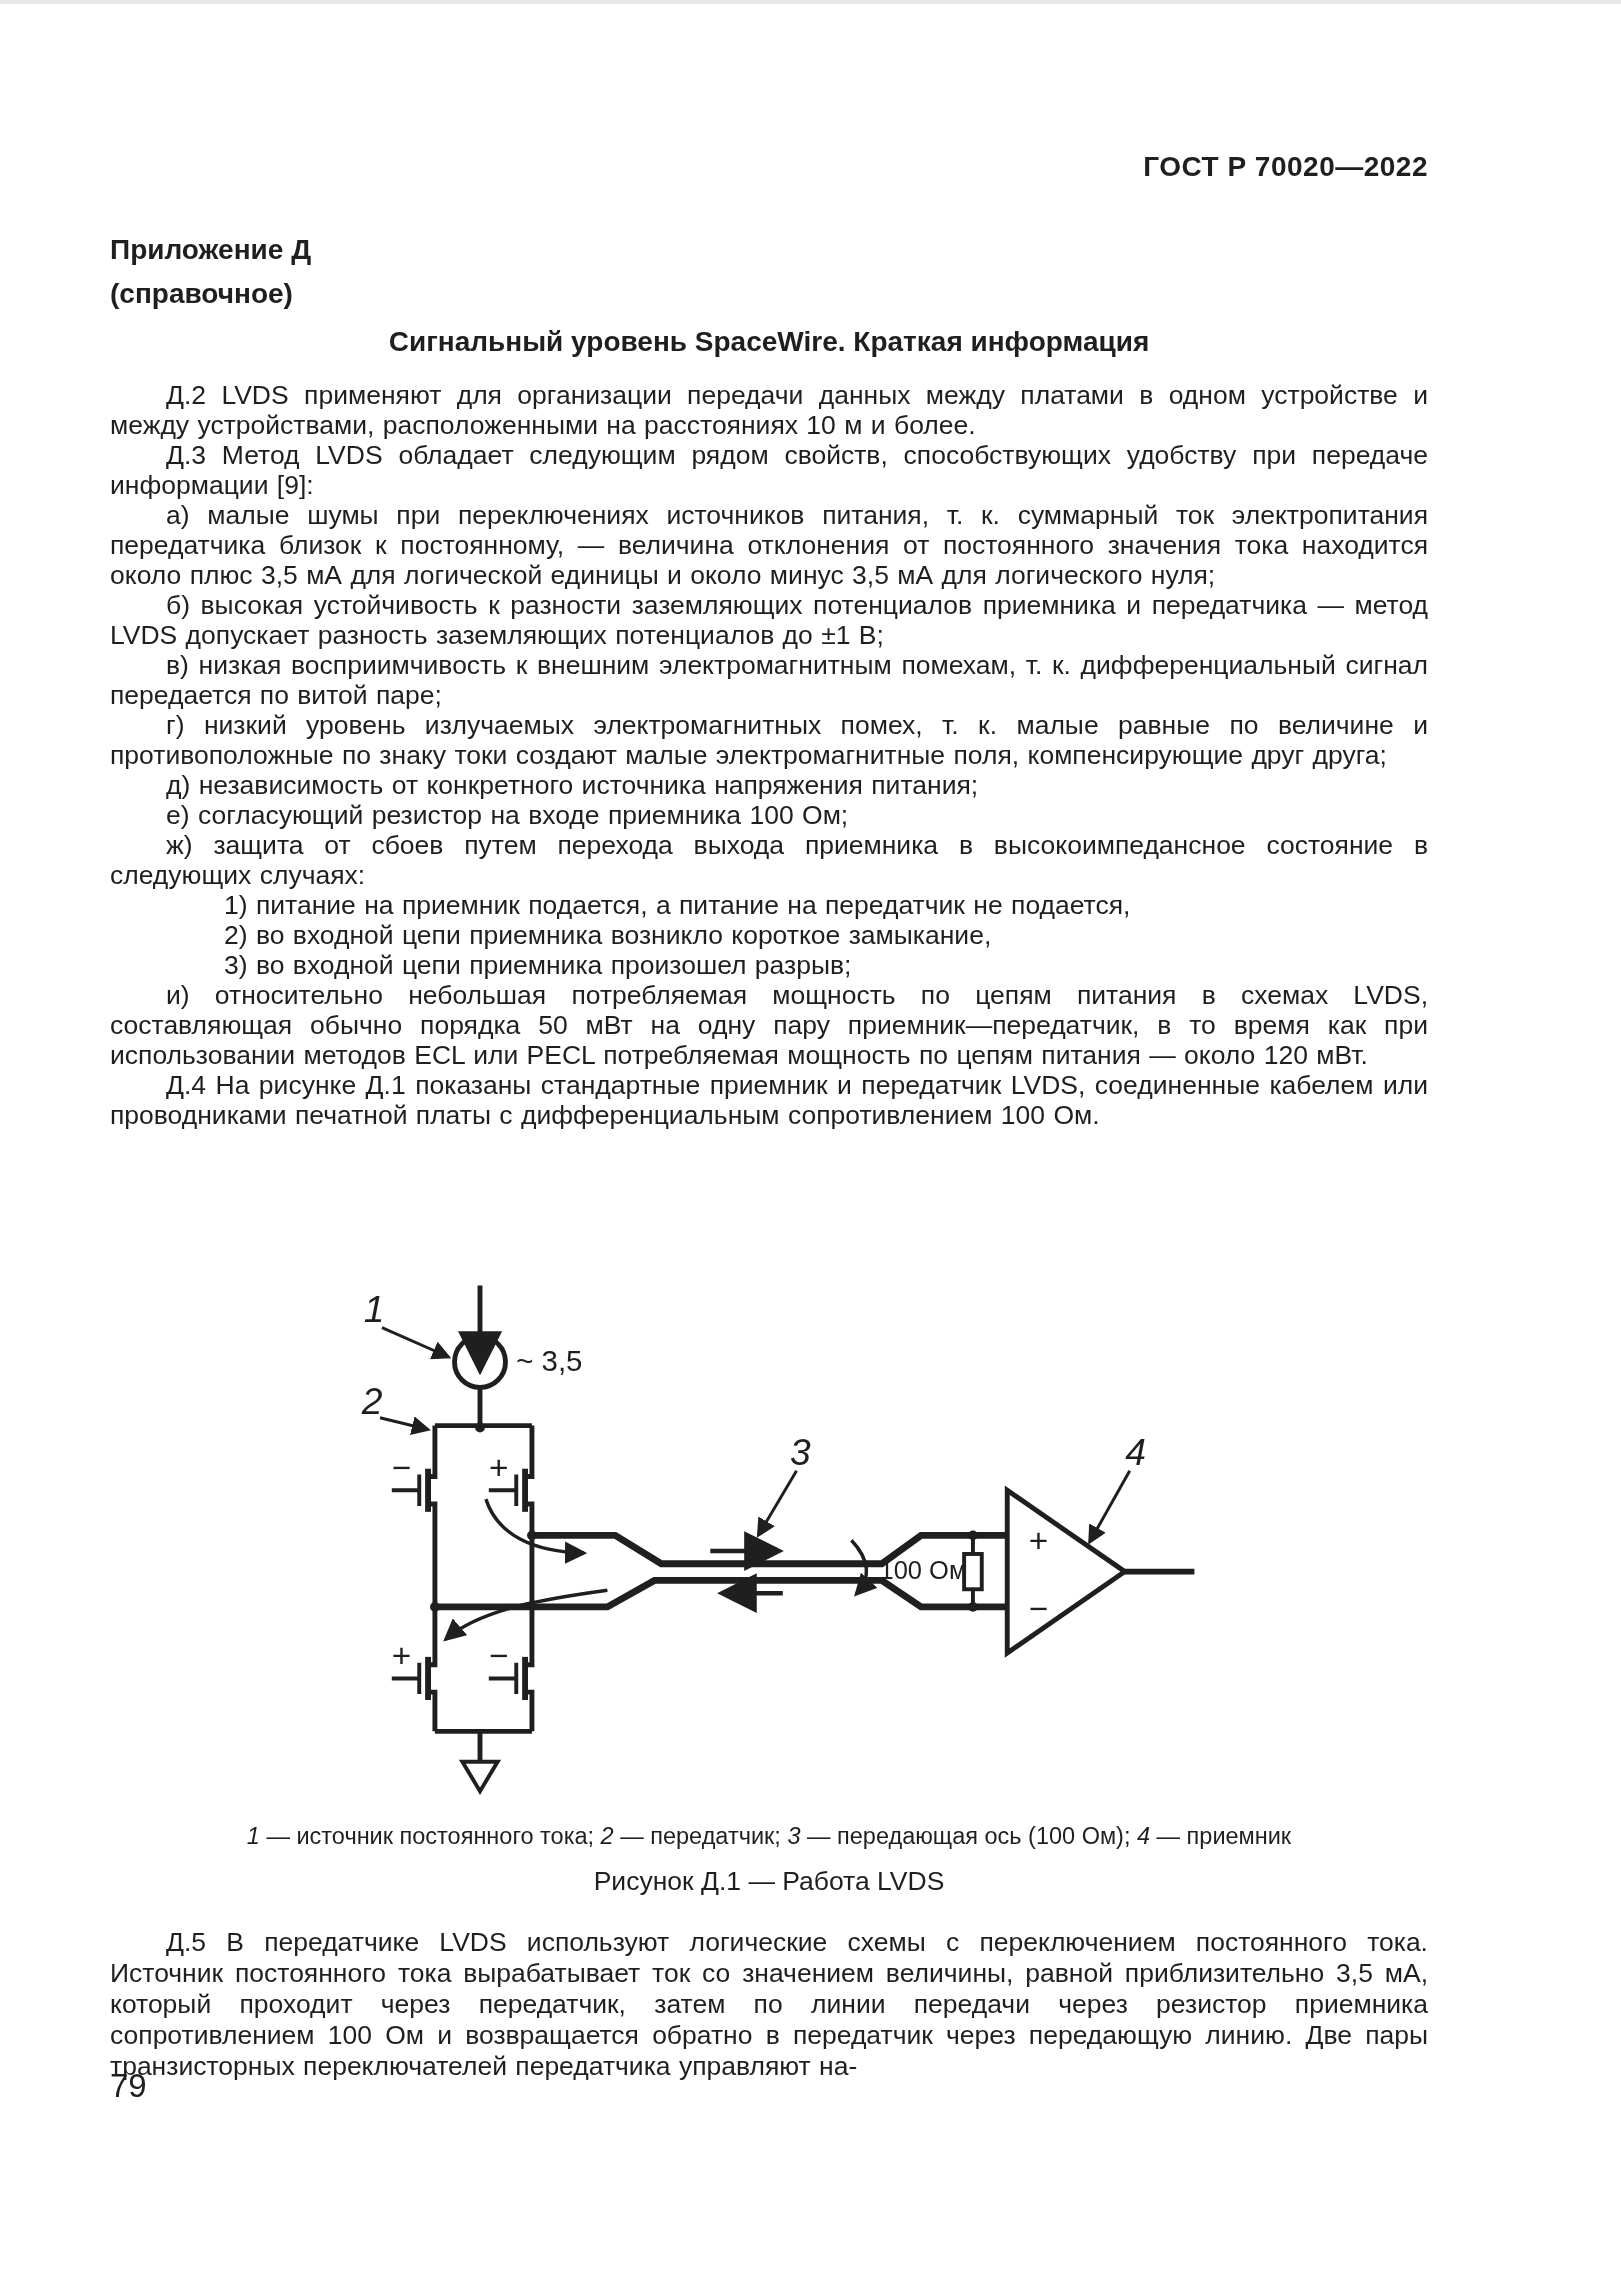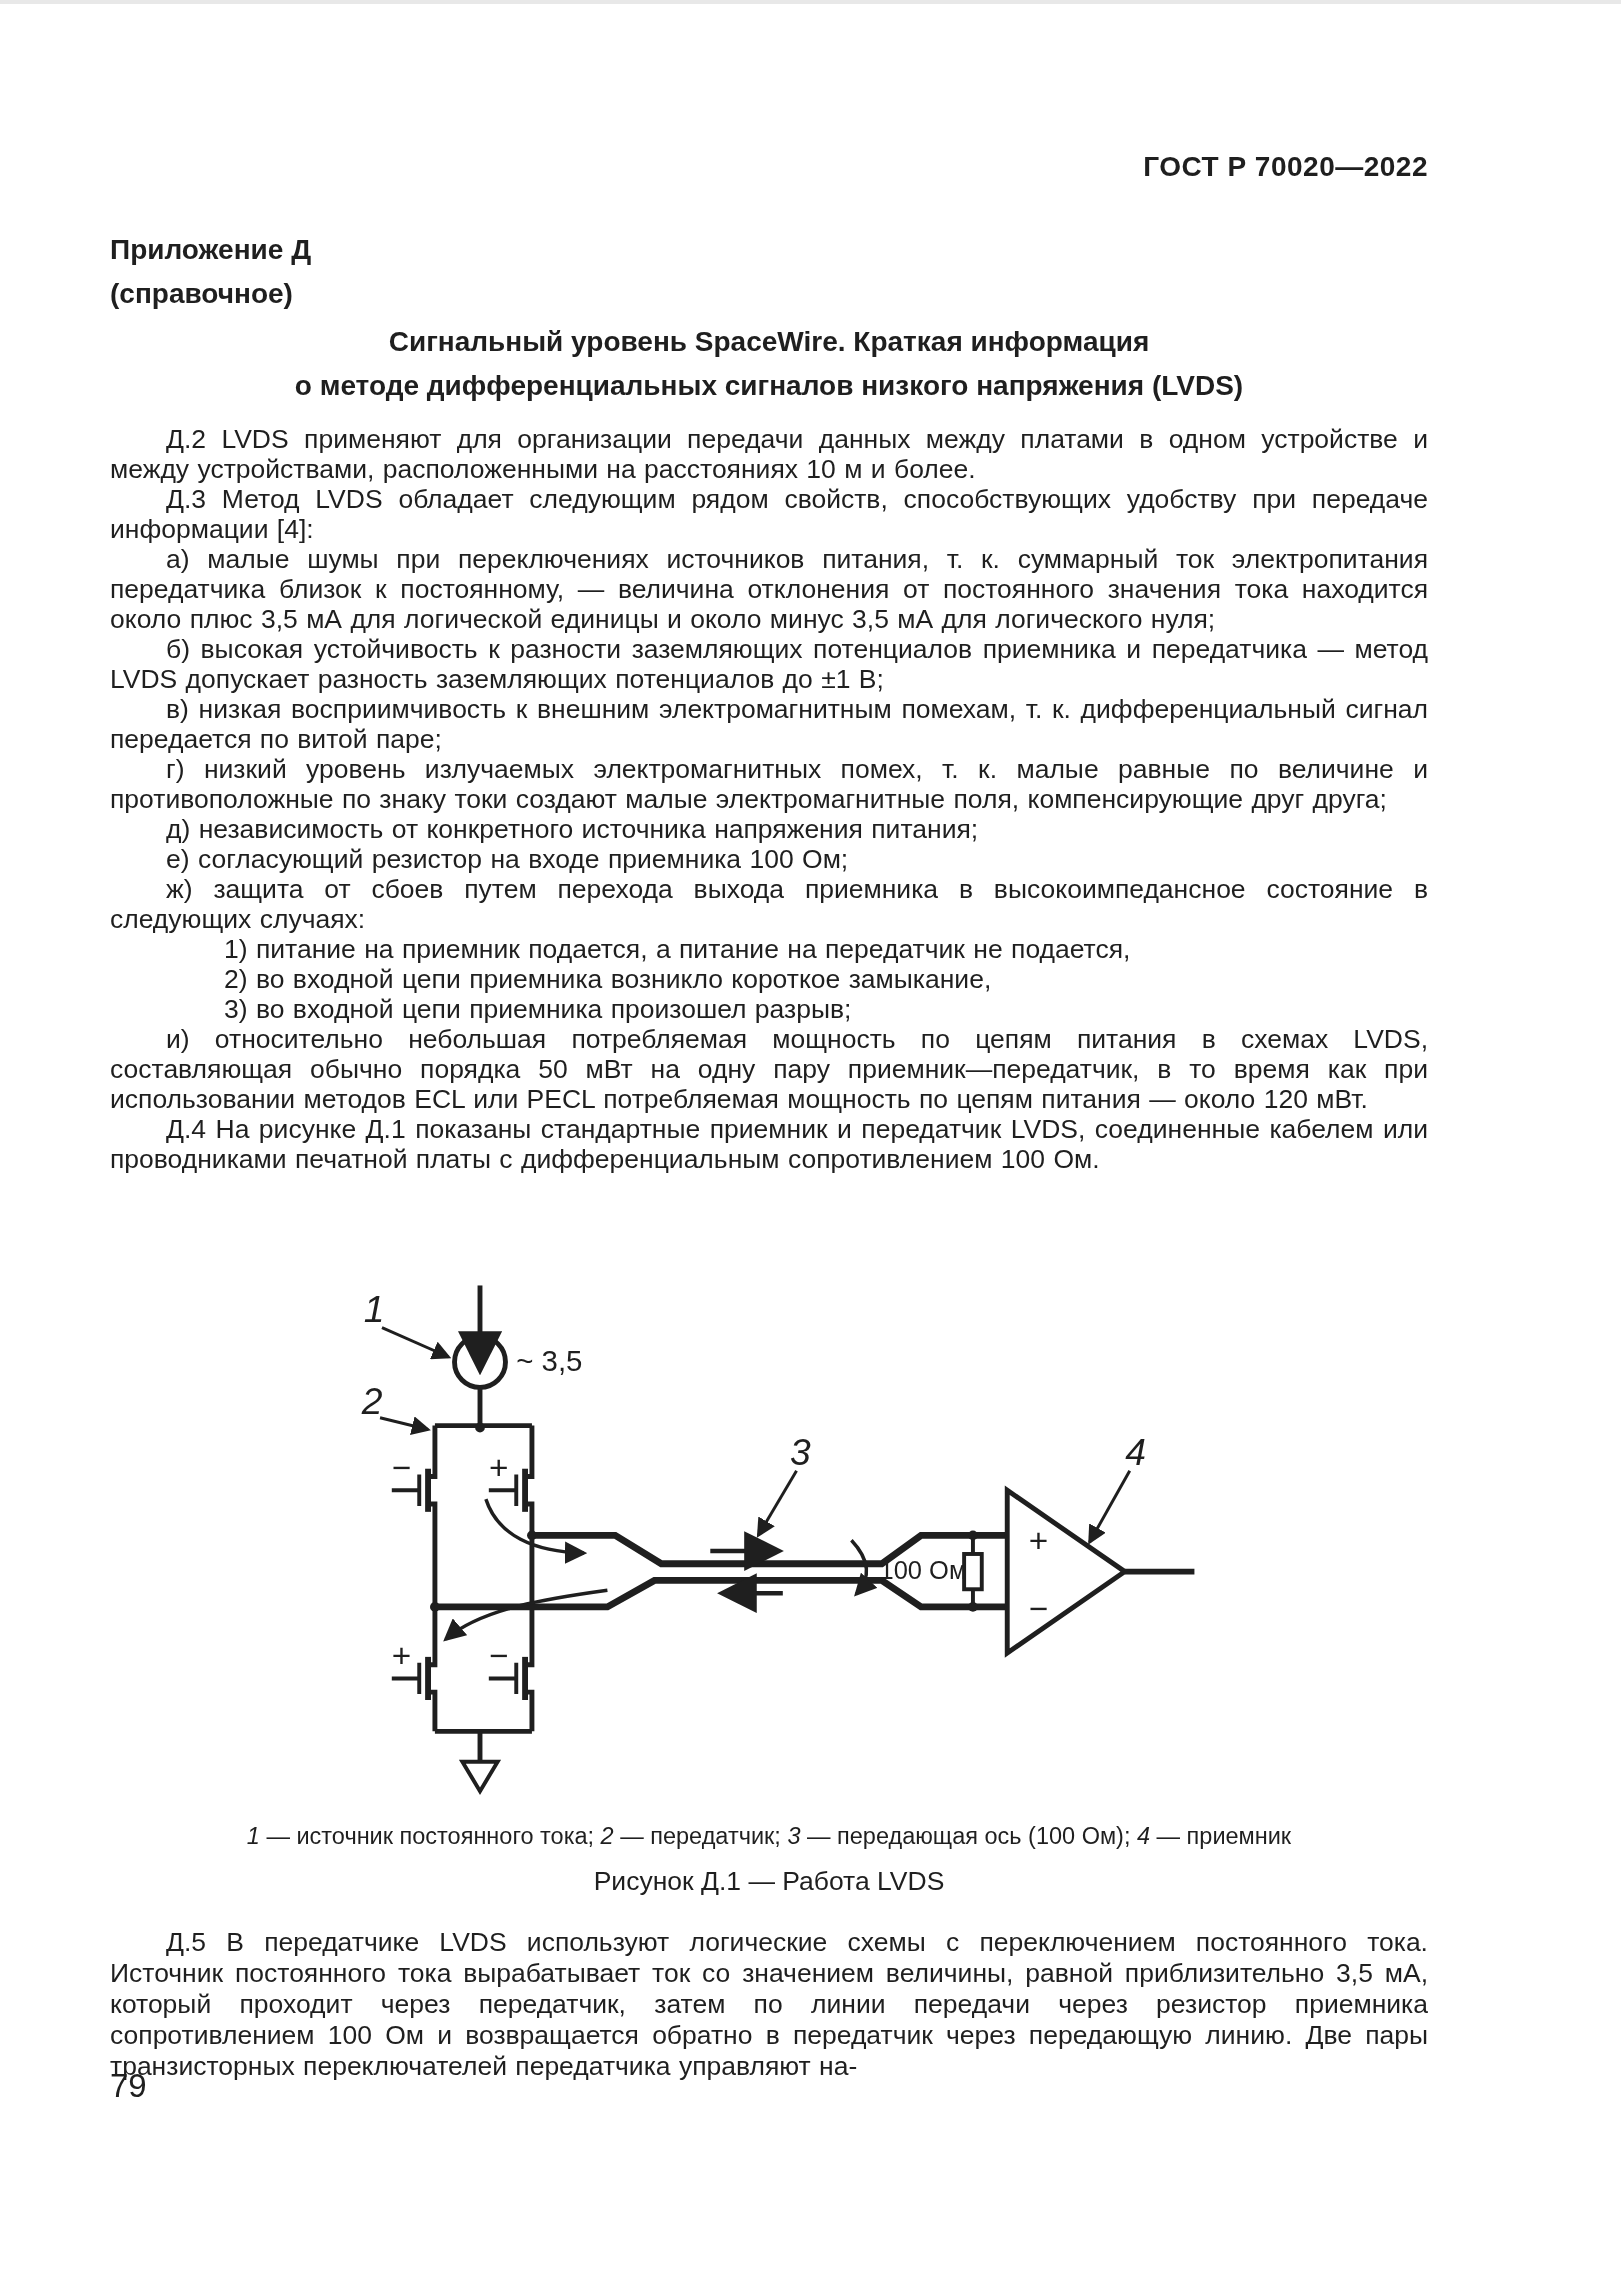--- a/index.html
+++ b/index.html
@@ -79,26 +79,25 @@
 
   <div class="doc-header">ГОСТ Р 70020—2022</div>
 
   <div class="h-appendix">
     <div>Приложение Д</div>
     <div>(справочное)</div>
   </div>
 
   <div class="h-title">
     <div>Сигнальный уровень SpaceWire. Краткая информация</div>
-    <div>о методе дифференциальных сигналов низкого напряжения (LVDS)</div>
   </div>
 
   <div class="body-text" id="body-paragraphs">
       <p class="para">Д.2 LVDS применяют для организации передачи данных между платами в одном устройстве и между устройствами, расположенными на расстояниях 10 м и более.</p>
-      <p class="para">Д.3 Метод LVDS обладает следующим рядом свойств, способствующих удобству при передаче информации [4]:</p>
+      <p class="para">Д.3 Метод LVDS обладает следующим рядом свойств, способствующих удобству при передаче информации [9]:</p>
       <p class="para">а) малые шумы при переключениях источников питания, т. к. суммарный ток электропитания передатчика близок к постоянному, — величина отклонения от постоянного значения тока находится около плюс 3,5 мА для логической единицы и около минус 3,5 мА для логического нуля;</p>
       <p class="para">б) высокая устойчивость к разности заземляющих потенциалов приемника и передатчика — метод LVDS допускает разность заземляющих потенциалов до ±1 В;</p>
       <p class="para">в) низкая восприимчивость к внешним электромагнитным помехам, т. к. дифференциальный сигнал передается по витой паре;</p>
       <p class="para">г) низкий уровень излучаемых электромагнитных помех, т. к. малые равные по величине и противоположные по знаку токи создают малые электромагнитные поля, компенсирующие друг друга;</p>
       <p class="para">д) независимость от конкретного источника напряжения питания;</p>
       <p class="para">е) согласующий резистор на входе приемника 100 Ом;</p>
       <p class="para">ж) защита от сбоев путем перехода выхода приемника в высокоимпедансное состояние в следующих случаях:</p>
       <p class="para indent2">1) питание на приемник подается, а питание на передатчик не подается,</p>
       <p class="para indent2">2) во входной цепи приемника возникло короткое замыкание,</p>
       <p class="para indent2">3) во входной цепи приемника произошел разрыв;</p>

